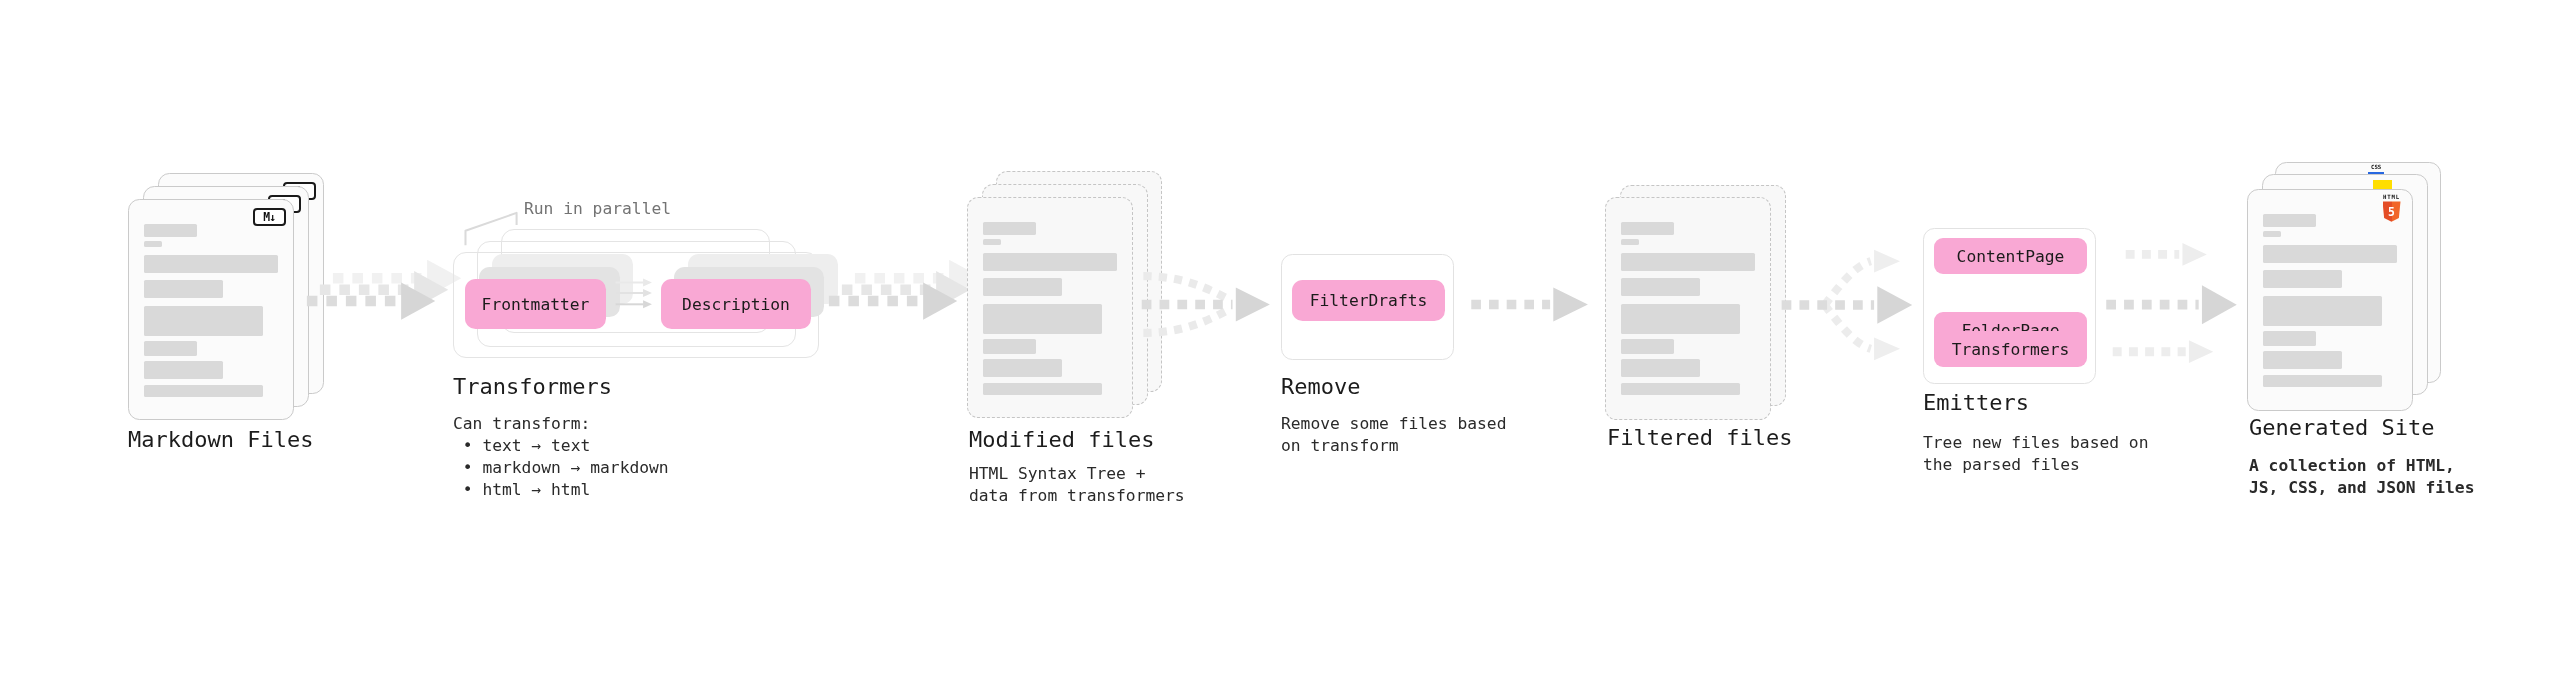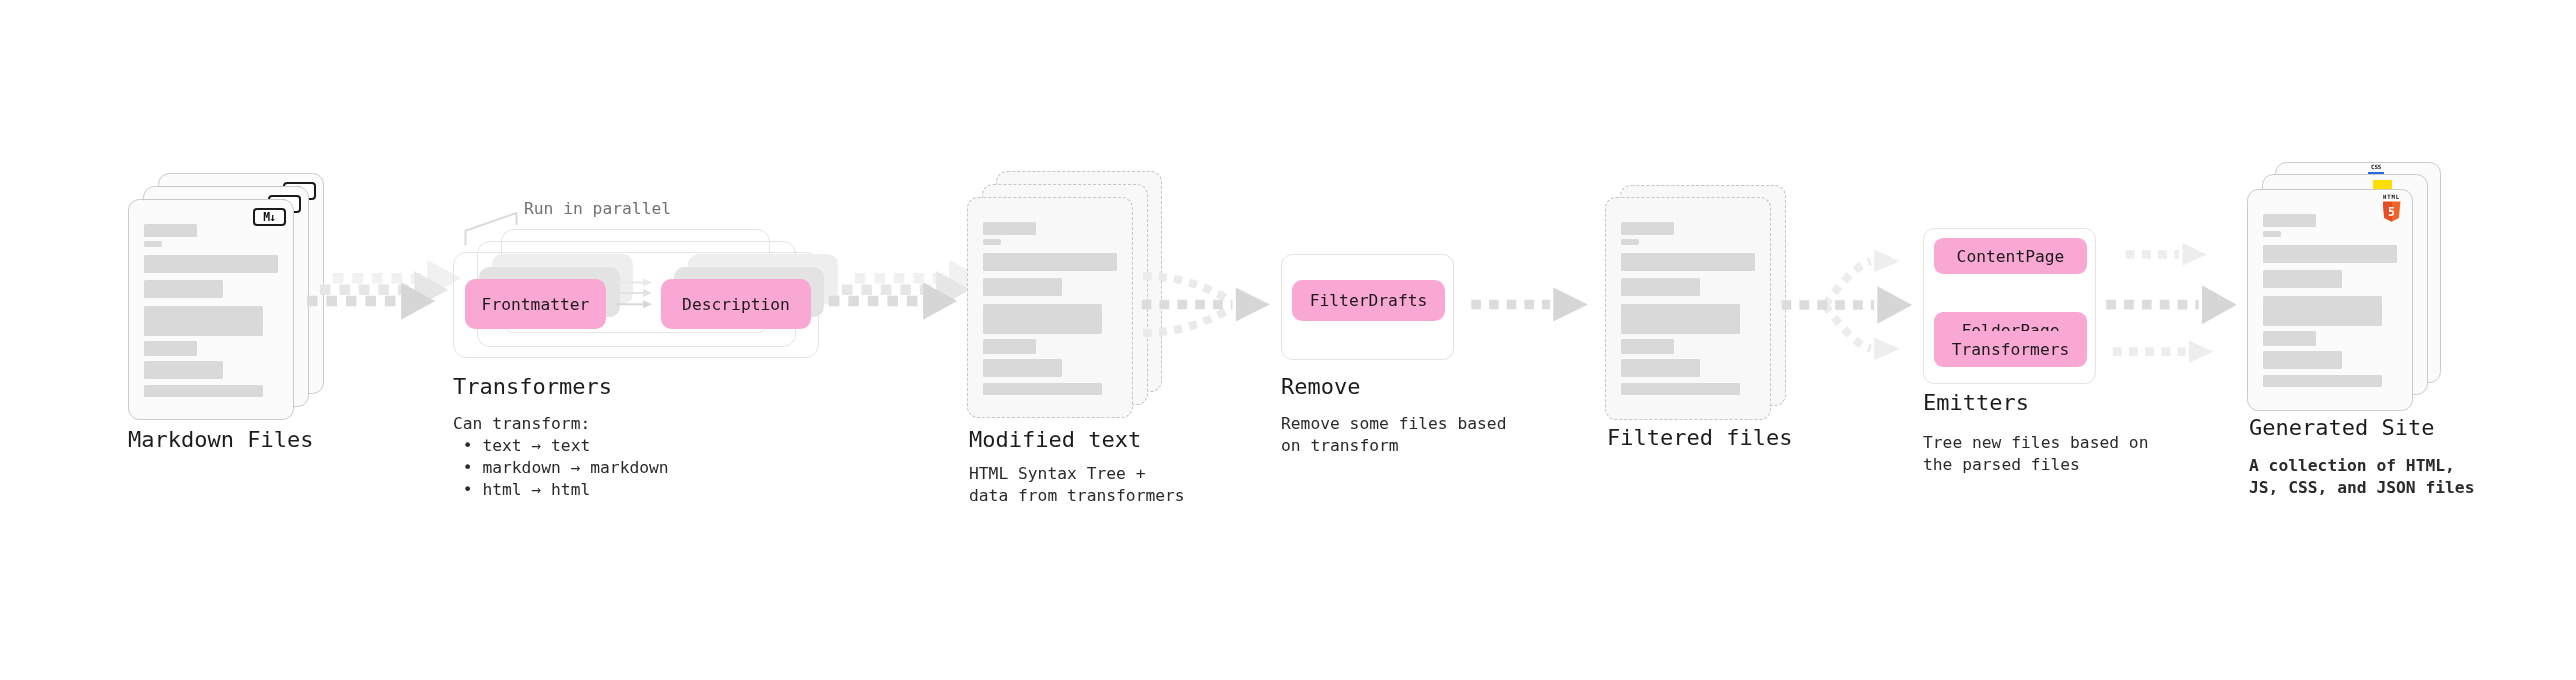--- a/index.html
+++ b/index.html
@@ -146,21 +146,21 @@
     <div class="file-card dashed doc-bars" style="left:967px;top:197px;">
         <div class="bar" style="left: 14.6px; top: 24.4px; width: 53px; height: 12.2px;"></div>
         <div class="bar" style="left: 14.6px; top: 41px; width: 18.7px; height: 5.7px;"></div>
         <div class="bar" style="left: 14.6px; top: 55px; width: 134px; height: 18px;"></div>
         <div class="bar" style="left: 14.6px; top: 80px; width: 79px; height: 18px;"></div>
         <div class="bar" style="left: 14.6px; top: 106px; width: 119px; height: 30px;"></div>
         <div class="bar" style="left: 14.6px; top: 141px; width: 53px; height: 14.6px;"></div>
         <div class="bar" style="left: 14.6px; top: 161px; width: 79px; height: 18px;"></div>
         <div class="bar" style="left: 14.6px; top: 185px; width: 119px; height: 12.2px;"></div>
       </div>
-    <div class="title" style="left:969px;top:428px;">Modified text</div>
+    <div class="title" style="left:969px;top:428px;">Modified files</div>
     <div class="desc" style="left:969px;top:463px;">HTML Syntax Tree +
 data from transformers</div>
   </div>
 
   <svg style="left:1140px;top:268px;" width="134" height="73" viewBox="0 0 165 90">
     <path d="M4,10 C55,10 85,26 112,40" fill="none" stroke="#eaeaea" stroke-width="10" stroke-dasharray="10 9"></path>
     <path d="M4,80 C55,80 85,64 112,50" fill="none" stroke="#eaeaea" stroke-width="10" stroke-dasharray="10 9"></path>
     <line x1="2" y1="45" x2="114" y2="45" stroke="#dcdcdc" stroke-width="12" stroke-dasharray="12 10"></line>
     <polygon points="118,24 160,45 118,66" fill="#d6d6d6"></polygon>
   </svg>

